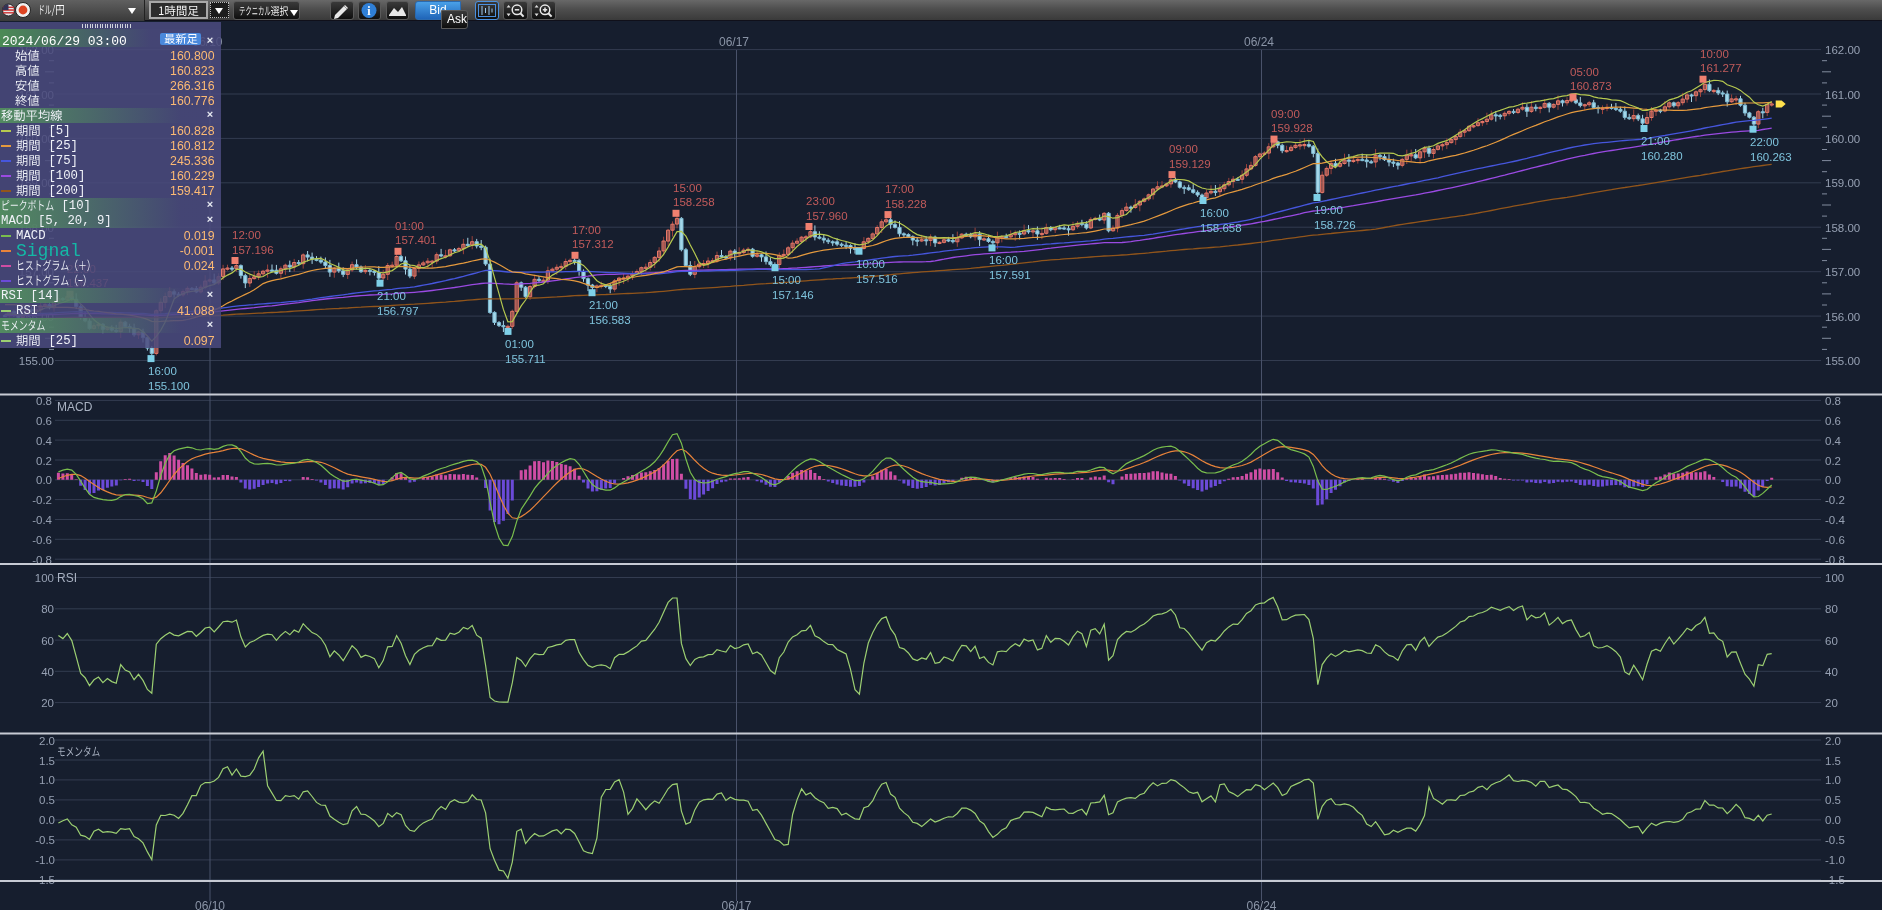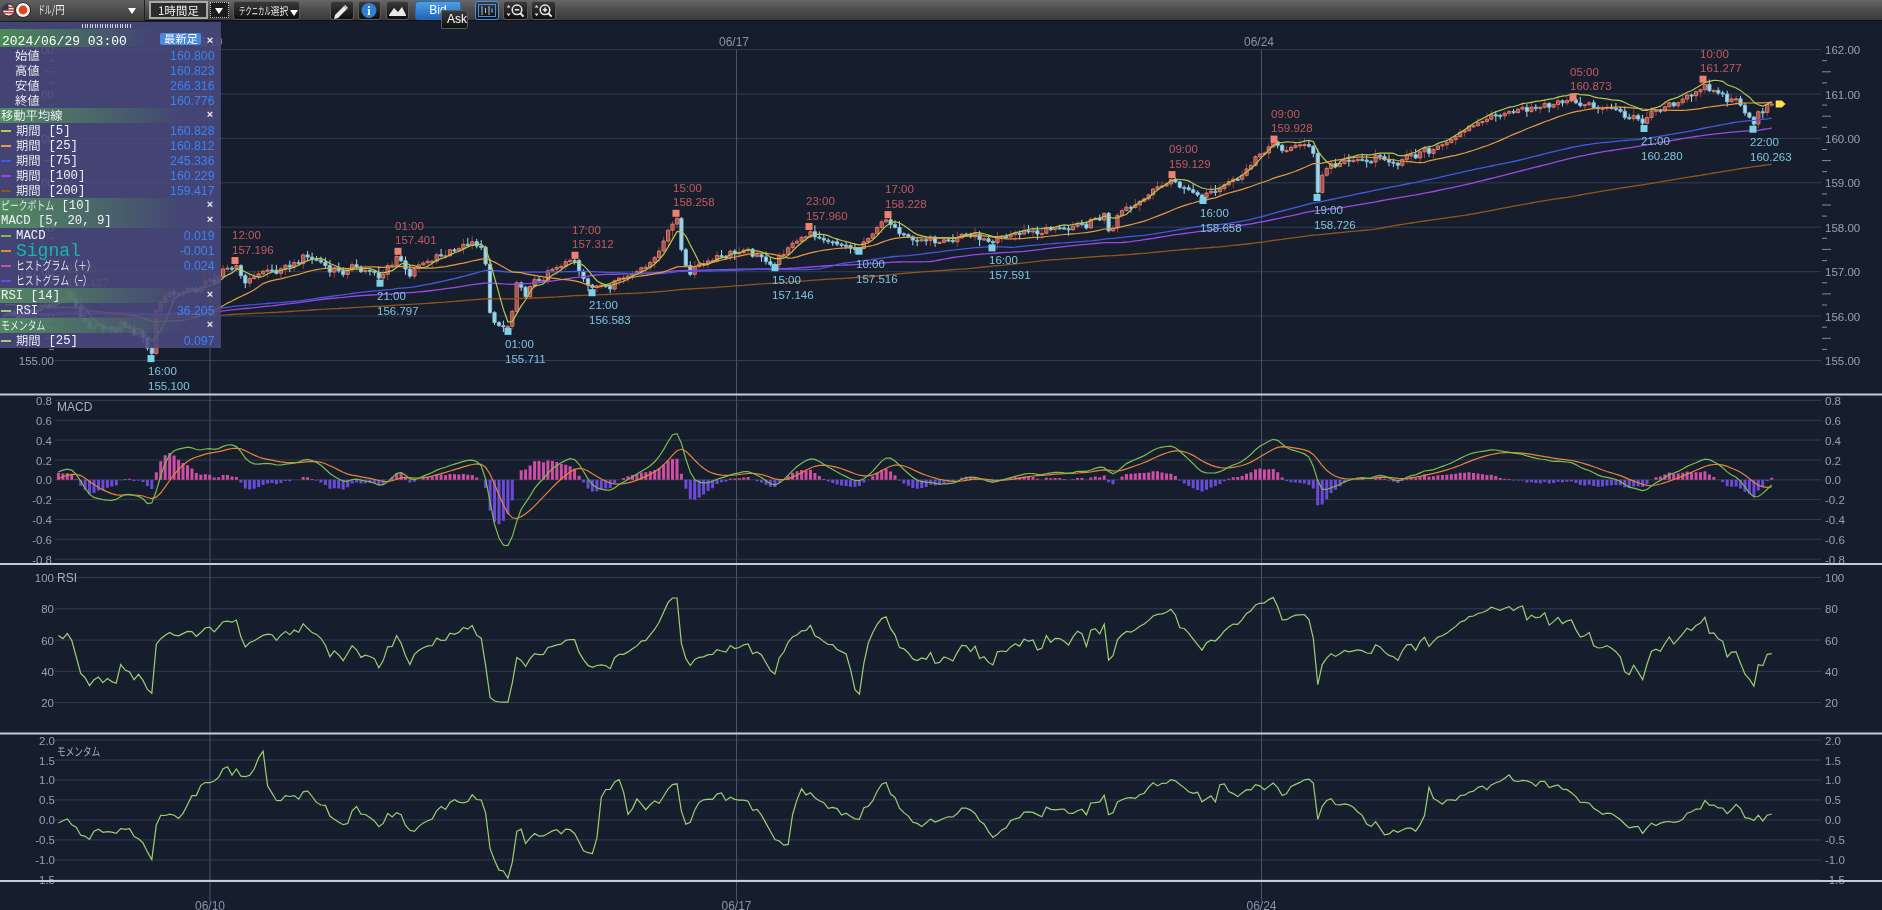--- a/index.html
+++ b/index.html
@@ -10,21 +10,21 @@
 .tfbox{position:absolute;left:149px;top:1px;width:59px;height:18px;background:#2c2c2c;border:2px solid #a8a8a8}
 .tfarr{position:absolute;left:210px;top:2px;width:19px;height:16px;background:#1c1c1c;border:1px dotted #bbb}
 .btn1{position:absolute;top:1px;height:19px;background:linear-gradient(180deg,#3a3a3a,#0e0e0e);border:1px solid #5a5a5a;border-radius:3px}
 .ic svg{position:absolute;left:0;top:0}
 .bid{position:absolute;left:415px;top:1px;width:46px;height:19px;background:linear-gradient(180deg,#4aa0e8,#1f65b8);border:1px solid #2a6ab0;border-radius:3px 0 0 3px;color:#fff;font-size:12px;text-align:center;line-height:17px}
 .ask{position:absolute;left:441px;top:10px;width:27px;height:19px;background:linear-gradient(180deg,#3a3a3a,#0e0e0e);border:1px solid #5a5a5a;border-radius:0 3px 3px 0;color:#fff;font-size:12px;text-align:right;line-height:17px}
 #panel{position:absolute;left:0;top:22px;width:221px;height:326px;background:rgba(75,75,125,0.87)}
 #panel .rw,#panel .hd,#panel .dt{position:absolute;left:0;width:221px}
 #panel .hd{background:linear-gradient(90deg,rgba(84,148,94,.88) 0%,rgba(84,148,94,.45) 42%,rgba(80,80,125,.08) 82%)}
 #panel .dt{background:linear-gradient(90deg,rgba(76,146,82,.9) 0%,rgba(76,146,82,.5) 30%,rgba(80,80,128,.08) 68%)}
-#panel .val{position:absolute;right:6.5px;top:1px;color:#3b82f6;font-size:12.3px}
+#panel .val{position:absolute;right:6.5px;top:1px;color:#fdba74;font-size:12.3px}
 #panel .x{position:absolute;right:5px;top:0px;color:#e8ebf2;font-size:11px;font-weight:bold;width:12px;text-align:center}
 #panel .dash{position:absolute;left:1px;top:7px;width:10px;height:2px}
 #panel .lblwrap{position:absolute;top:0;display:inline-flex;align-items:center;height:15px}
 #panel .lsvg{position:relative}
 #panel .btn{position:absolute;left:160px;top:4px;width:40.5px;height:12.5px;background:#4a89dc;border-radius:2px;padding:0.5px 0 0 3.5px}
 .lat{font-family:Liberation Mono, monospace}
 </style></head><body>
 <svg id="chart" width="1882" height="910" font-family="Liberation Sans,sans-serif">
 <rect width="1882" height="910" fill="#161e2e"></rect>
 <line x1="55" y1="360.5" x2="1821" y2="360.5" stroke="#333c50" stroke-width="1"></line>
@@ -539,21 +539,21 @@
       <span class="lblwrap" style="left:1px">
         <span class="lat" style="font-size:12.3px;color:#f0f2f8">RSI [14]</span>
       </span>
       <span class="x">×</span>
     </div>
 <div class="rw" style="top:281px;height:15px">
       <span class="dash" style="background:#9ccf72"></span>
       <span class="lblwrap" style="left:16px">
         <span class="lat" style="font-size:12.3px;color:#f0f2f8">RSI</span>
       </span>
-      <span class="val">36.205</span>
+      <span class="val">41.088</span>
     </div>
 <div class="hd" style="top:296px;height:15px">
       <span class="lblwrap" style="left:1px">
         <span class="lsvg" style="top:1px">
           <svg width="44" height="16" style="overflow:visible">
             <path transform="translate(0,11)" fill="#f0f2f8" d="M1.0 -5.2L1.0 -4.2C1.3 -4.2 1.6 -4.3 1.9 -4.3L3.6 -4.3L3.6 -1.5C3.6 -0.5 4.0 0.2 5.3 0.2C6.2 0.2 7.0 0.1 7.7 0.1L7.8 -1.0C7.0 -0.8 6.3 -0.8 5.4 -0.8C4.6 -0.8 4.3 -1.2 4.3 -1.8L4.3 -4.3L7.3 -4.3C7.5 -4.3 7.8 -4.3 8.0 -4.2L8.0 -5.2C7.8 -5.2 7.5 -5.2 7.3 -5.2L4.3 -5.2L4.3 -7.8L6.6 -7.8C6.9 -7.8 7.1 -7.8 7.3 -7.7L7.3 -8.7C7.1 -8.7 6.9 -8.7 6.6 -8.7C6.0 -8.7 3.0 -8.7 2.4 -8.7C2.1 -8.7 1.8 -8.7 1.6 -8.7L1.6 -7.7C1.8 -7.8 2.1 -7.8 2.4 -7.8L3.6 -7.8L3.6 -5.2L1.9 -5.2C1.6 -5.2 1.3 -5.2 1.0 -5.2ZM11.3 -7.5L10.9 -6.7C11.7 -6.0 12.7 -5.0 13.4 -4.3C12.5 -2.8 11.4 -1.4 9.9 -0.4L10.5 0.4C12.0 -0.7 13.1 -2.2 13.9 -3.6C14.7 -2.7 15.4 -1.8 16.0 -0.8L16.6 -1.6C16.0 -2.6 15.2 -3.5 14.4 -4.4C15.0 -5.6 15.4 -7.0 15.7 -8.1C15.8 -8.3 15.9 -8.7 16.0 -9.0L15.2 -9.3C15.2 -9.1 15.1 -8.7 15.0 -8.4C14.8 -7.4 14.4 -6.2 13.8 -5.1C13.1 -5.8 12.1 -6.8 11.3 -7.5ZM19.7 -9.0L19.2 -8.3C19.9 -7.7 21.0 -6.3 21.4 -5.7L22.0 -6.5C21.5 -7.2 20.4 -8.4 19.7 -9.0ZM19.0 -0.8L19.4 0.2C20.9 -0.1 22.0 -0.9 22.9 -1.7C24.2 -2.8 25.3 -4.5 25.9 -6.1L25.5 -7.1C24.9 -5.6 23.9 -3.8 22.5 -2.6C21.7 -1.8 20.5 -1.1 19.0 -0.8ZM31.3 -9.7L30.5 -10.0C30.5 -9.7 30.3 -9.3 30.2 -9.0C29.8 -7.9 28.9 -6.1 27.4 -4.8L28.0 -4.1C29.0 -5.1 29.8 -6.3 30.3 -7.4L33.3 -7.4C33.1 -6.4 32.7 -5.0 32.1 -4.0C31.5 -4.6 30.8 -5.2 30.2 -5.6L29.8 -5.0C30.3 -4.5 31.0 -3.8 31.6 -3.2C30.8 -2.0 29.7 -0.9 28.2 -0.2L28.9 0.5C30.3 -0.2 31.4 -1.4 32.2 -2.6C32.6 -2.2 32.9 -1.8 33.2 -1.5L33.7 -2.3C33.4 -2.6 33.1 -3.0 32.7 -3.4C33.4 -4.6 33.9 -6.1 34.1 -7.2C34.1 -7.4 34.2 -7.7 34.3 -7.9L33.7 -8.4C33.6 -8.3 33.4 -8.3 33.1 -8.3L30.7 -8.3L30.9 -8.7C31.0 -8.9 31.2 -9.3 31.3 -9.7ZM36.9 -1.4C36.6 -1.4 36.3 -1.3 36.1 -1.4L36.2 -0.2C36.5 -0.3 36.7 -0.3 36.9 -0.3C38.1 -0.5 41.1 -0.9 42.5 -1.2C42.7 -0.6 42.8 -0.0 43.0 0.4L43.7 -0.0C43.3 -1.3 42.4 -3.8 41.7 -5.1L41.1 -4.6C41.4 -4.0 41.8 -3.1 42.1 -2.1C41.2 -1.9 39.5 -1.7 38.2 -1.5C38.6 -3.1 39.5 -6.9 39.7 -8.0C39.9 -8.5 40.0 -8.9 40.0 -9.2L39.2 -9.4C39.1 -9.1 39.1 -8.8 39.0 -8.2C38.7 -7.0 37.8 -3.1 37.3 -1.4Z"></path>
           </svg>
         </span>
       </span>
       <span class="x">×</span>

